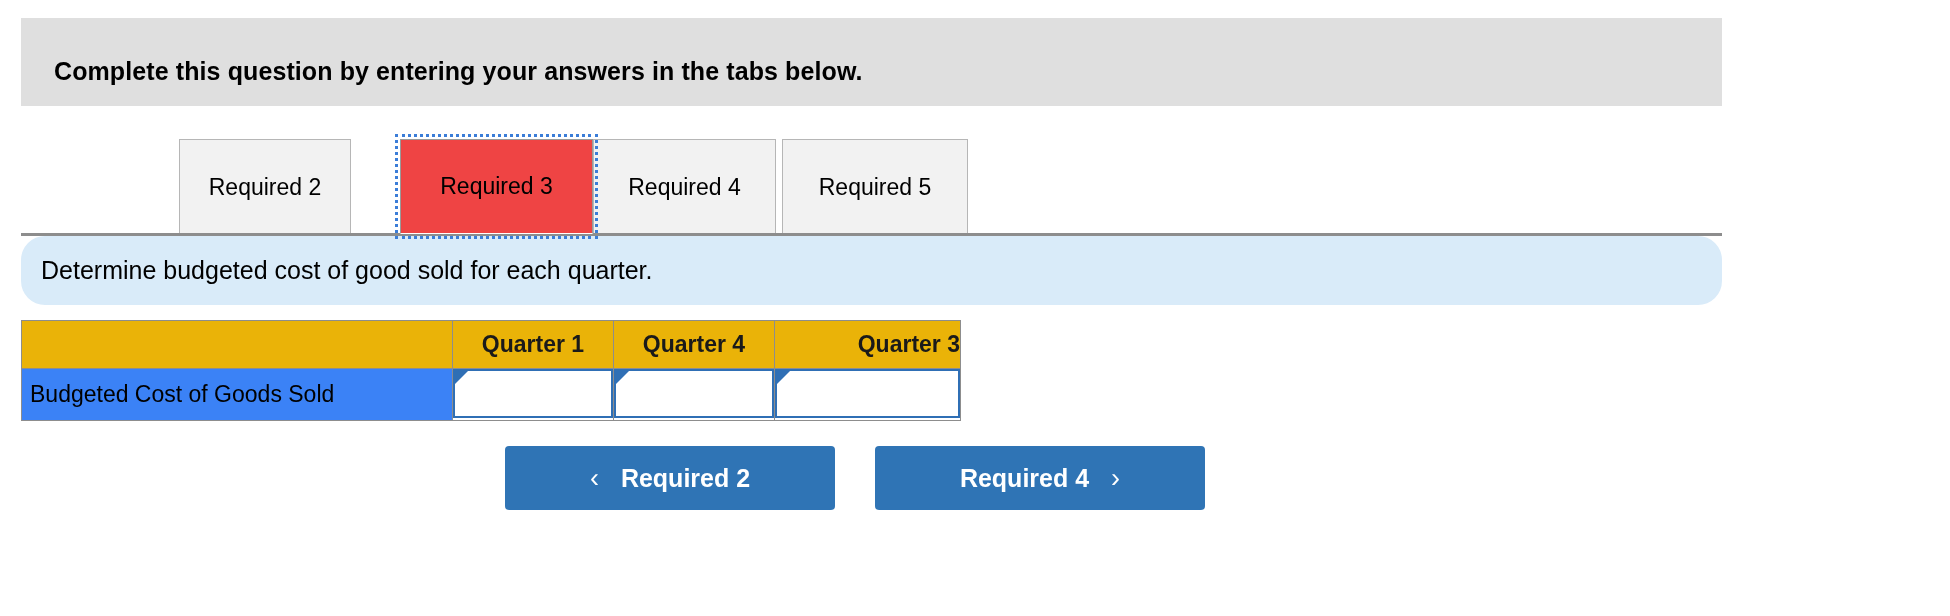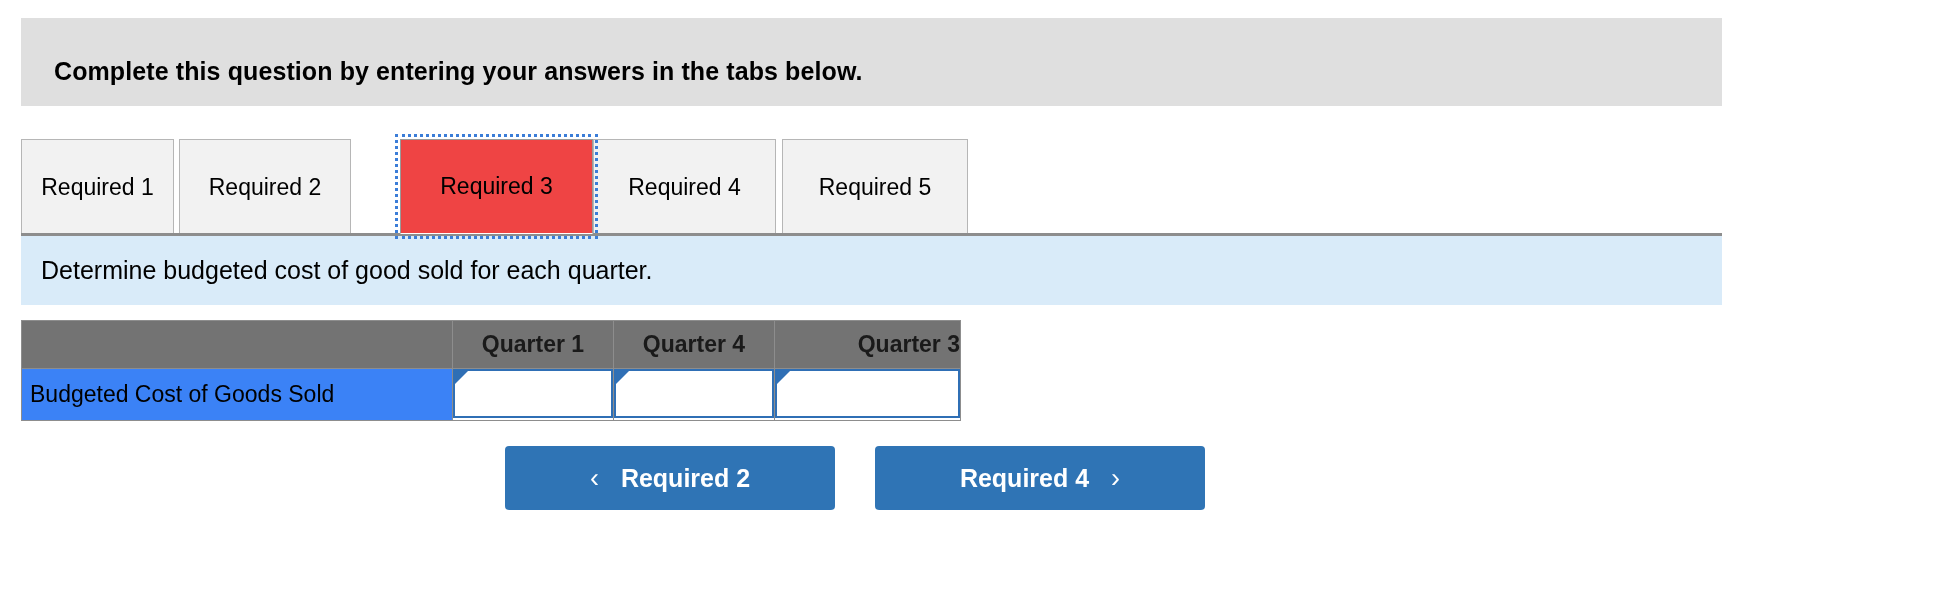--- a/index.html
+++ b/index.html
@@ -89,20 +89,21 @@
   
   #requirement-bar {
     position: absolute;
     left: 21px;
     top: 236px;
     width: 1701px;
     height: 69px;
     background: #d9ebf9;
     display: flex;
     align-items: center;
+    border-radius: 24px;
   }
   #requirement-bar .req-text {
     margin-left: 20px;
     font-size: 25px;
     white-space: nowrap;
   }
 
   
   #answer-table {
     position: absolute;
@@ -111,21 +112,21 @@
     border-collapse: collapse;
     table-layout: fixed;
   }
   #answer-table th, #answer-table td {
     border: 1px solid #8d8d8d;
     padding: 0;
     margin: 0;
   }
   #answer-table thead th {
     height: 47px;
-    background: #737373;
+    background: #eab308;
     font-size: 23px;
     font-weight: bold;
     color: #1a1a1a;
     text-align: center;
     vertical-align: middle;
   }
   #answer-table thead th.label-head {
     width: 430px;
   }
   #answer-table thead th.q-head {
@@ -215,23 +216,20 @@
   }
 </style>
 </head>
 <body>
 
 <div id="question-banner">
   <div class="banner-text">Complete this question by entering your answers in the tabs below.</div>
 </div>
 
 <div id="tab-strip">
-    <div class="tab" style="left: 0px; width: 153px;">
-      <span>Required 1</span>
-    </div>
     <div class="tab" style="left: 158px; width: 172px;">
       <span>Required 2</span>
     </div>
     <div class="tab active" style="left: 379px; width: 193px;">
       <span>Required 3</span>
     </div>
     <div class="tab" style="left: 572px; width: 183px;">
       <span>Required 4</span>
     </div>
     <div class="tab" style="left: 761px; width: 186px;">

